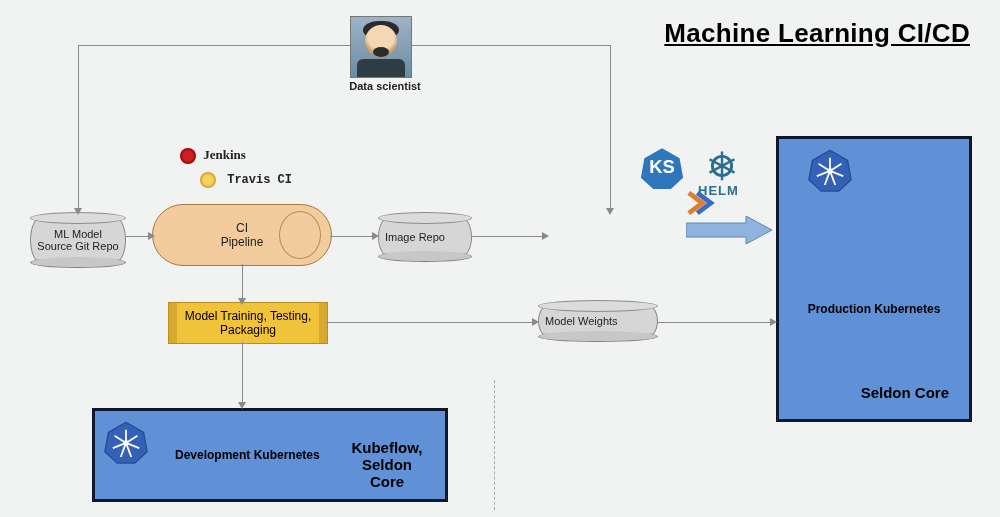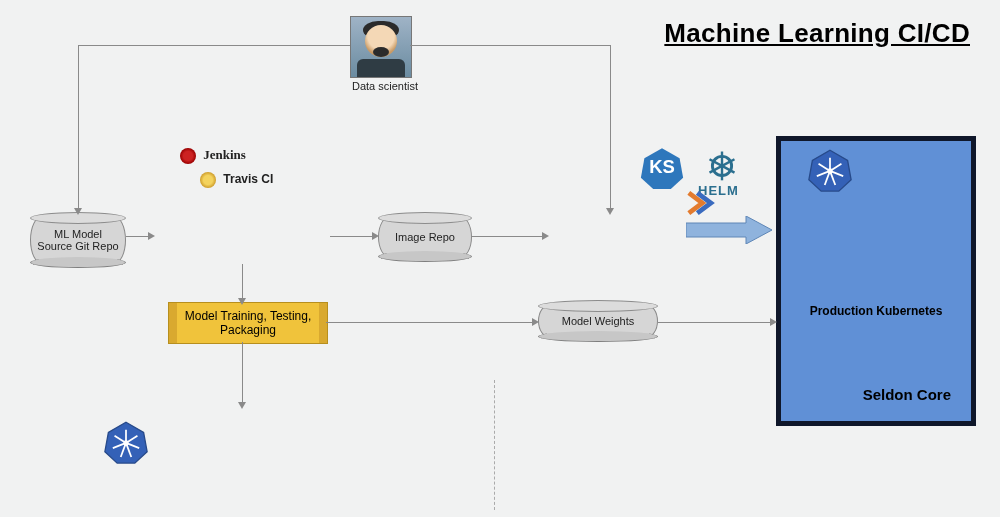--- a/index.html
+++ b/index.html
@@ -45,31 +45,31 @@
     border-radius: 50%;
     background: radial-gradient(circle at 50% 35%, #f4d8b6 50%, #c99b66 70%);
   }
   .avatar-hair { position:absolute; top:4px; left:12px; width:36px; height:18px; border-radius:50%/60%; background:#2b2b2b; }
   .avatar-beard { position:absolute; top:30px; left:22px; width:16px; height:10px; border-radius:50%; background:#2b2b2b; }
   .avatar-body { position:absolute; bottom:0; left:6px; width:48px; height:18px; background:#2f3c44; border-radius:6px 6px 0 0;}
   .avatar-label {
     position: absolute;
     top: 80px; left: 345px;
     width: 80px; text-align: center;
-    font-size: 11px; font-weight: normal;
+    font-size: 11px; font-weight: bold;
   }
   
   .cyl {
     position: absolute;
     border: 1px solid #888;
     border-radius: 12px / 50%;
     text-align: center;
     display: flex;
     align-items: center;
-    justify-content: center;
+    justify-content: flex-start;
     padding: 4px 6px;
     box-sizing: border-box;
     font-size: 11px;
   }
   .cyl::before, .cyl::after {
     content: "";
     position: absolute;
     left: -1px; right: -1px;
     height: 10px;
     border: 1px solid #888;
@@ -93,21 +93,21 @@
   .pill::after {
     content: "";
     position: absolute;
     right: 10px; top: 6px; bottom: 6px; width: 40px;
     border: 1px solid #ba8d55;
     border-radius: 50%;
   }
   
   .box {
     position: absolute;
-    border: 5px solid #0f172a;
+    border: 3px solid #0f172a;
     background: #6090d6;
     color: #000;
     display: flex;
     align-items: center;
     justify-content: center;
     font-size: 12px;
     font-weight: bold;
     text-align: center;
   }
   .box-yellow {
@@ -168,43 +168,51 @@
     <div class="avatar-face"></div>
     <div class="avatar-beard"></div>
     <div class="avatar-body"></div>
   </div>
   <div class="avatar-label">Data scientist</div>
 
   <div class="badge" style="left:180px; top:147px;">
     <span class="dot" style="background:radial-gradient(circle,#c22 40%,#900 70%);"></span>
     <span>Jenkins</span>
   </div>
-  <div class="badge" style="left:200px; top:172px; font-family:Liberation Sans, sans-serif; font-size:12px">
+  <div class="badge" style="left:200px; top:172px; font-family:Liberation Mono, monospace; font-size:12px">
     <span class="dot" style="background:radial-gradient(circle,#f4d35e 40%,#c28c1b 80%);"></span>
     <span>Travis CI</span>
   </div>
 
   <div class="cyl cyl-gray" style="left:30px; top:216px; width:96px; height:48px;">
     <span>ML Model Source Git Repo</span>
   </div>
 
+  <div class="pill" style="left:152px; top:204px; width:178px; height:60px;">
+    <span style="white-space:pre-line; text-align:center;">CI
+Pipeline</span>
+  </div>
 
   <div class="cyl cyl-gray" style="left:378px; top:216px; width:94px; height:42px;">
     <span>Image Repo</span>
   </div>
 
 
   <div class="box box-yellow" style="left:168px; top:302px; width:158px; height:40px;">
     <span style="padding:0 14px; ">Model Training, Testing, Packaging</span>
   </div>
 
   <div class="cyl cyl-gray" style="left:538px; top:304px; width:120px; height:34px;">
     <span>Model Weights</span>
   </div>
 
+  <div class="box" style="left:92px; top:408px; width:350px; height:88px;">
+    <span style="position:absolute; left:80px;">Development Kubernetes</span>
+    <span class="sub" style="right:18px; top:28px; font-weight:bold; text-align:center; width:80px;">Kubeflow, Seldon Core</span>
+  </div>
   <div class="k8s" style="left:104px; top:420px;">
     <svg viewBox="0 0 100 100">
         <polygon points="50,5 90,28 98,72 70,98 30,98 2,72 10,28" fill="#3461b7" stroke="#274a8a" stroke-width="3"></polygon>
         <circle cx="50" cy="52" r="6" fill="#fff"></circle>
         <g stroke="#fff" stroke-width="4">
           <line x1="50" y1="52" x2="50" y2="22"></line>
           <line x1="50" y1="52" x2="76" y2="36"></line>
           <line x1="50" y1="52" x2="80" y2="64"></line>
           <line x1="50" y1="52" x2="62" y2="84"></line>
           <line x1="50" y1="52" x2="38" y2="84"></line>

